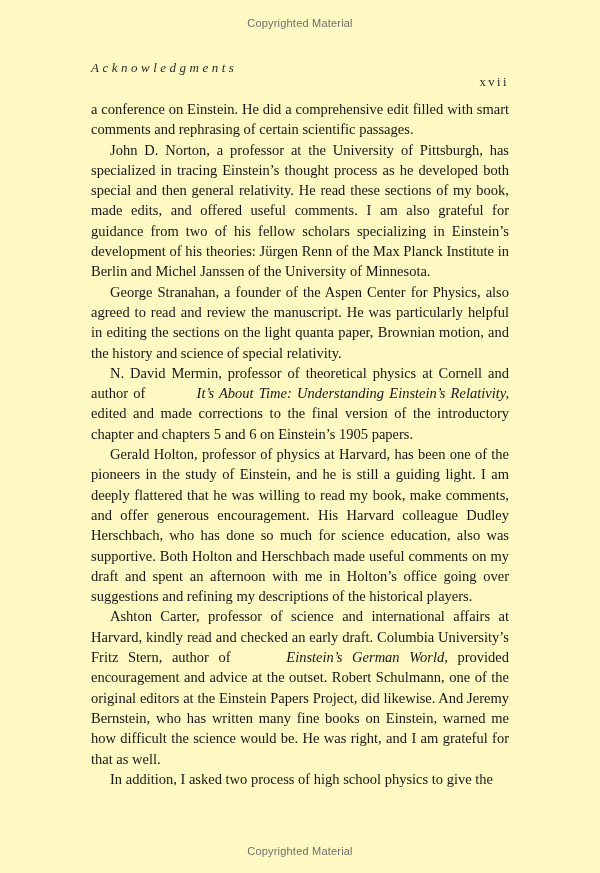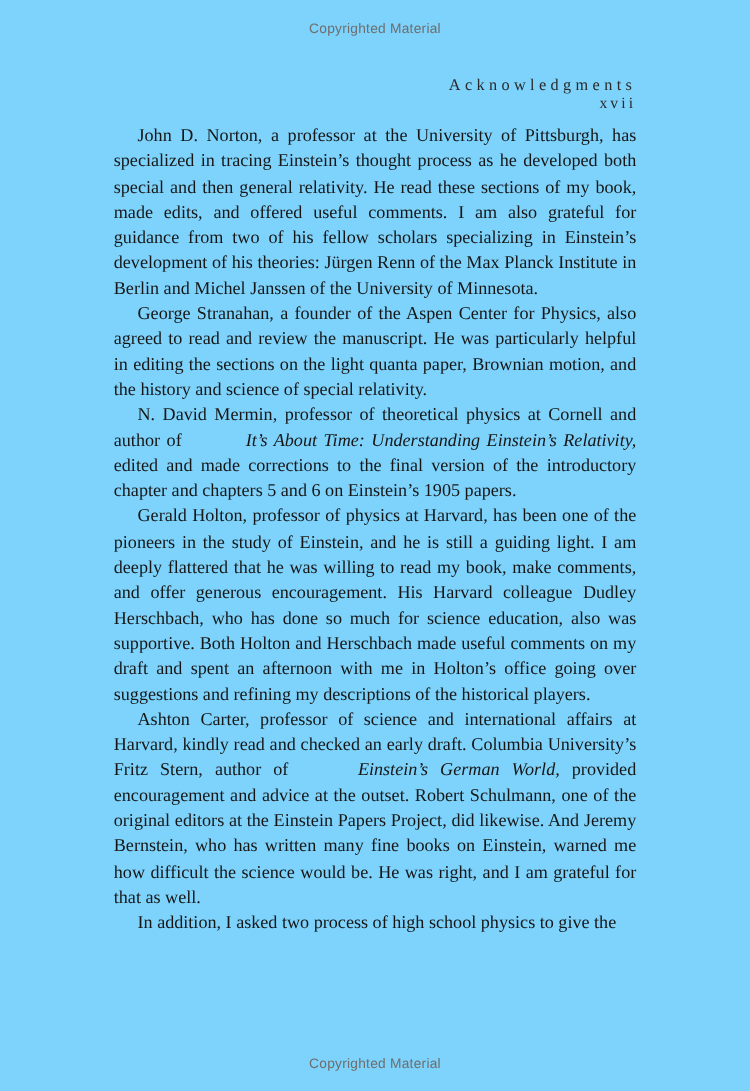--- a/index.html
+++ b/index.html
@@ -7,21 +7,21 @@
   body {
     width: 600px;
     height: 873px;
     background: #f3f3f2;
     font-family: "Liberation Serif", serif;
   }
   .page {
     position: relative;
     width: 600px;
     height: 873px;
-    background: #7dd3fc;
+    background: #fef9c3;
     color: #1c1c1c;
     overflow: hidden;
   }
   .notice {
     font-family: "Liberation Sans", sans-serif;
     font-size: 11px;
     color: #6e6e6e;
     text-align: center;
     letter-spacing: 0.2px;
   }
@@ -35,21 +35,22 @@
   .running-head {
     position: relative;
     width: 418px;
     margin: 31px auto 0 auto;
     height: 18px;
   }
   .chapter-title {
     position: absolute;
     left: 0;
     right: 0;
-    text-align: right;
+    text-align: left;
+    font-style: italic;
     font-size: 13px;
     letter-spacing: 3.5px;
     color: #2a2a2a;
   }
   .page-number {
     position: absolute;
     right: 0;
     top: 15px;
     font-size: 12.5px;
     letter-spacing: 2.5px;
@@ -75,20 +76,21 @@
 <div class="page">
 
   <div class="notice notice-top">Copyrighted Material</div>
 
   <div class="running-head">
     <span class="chapter-title">Acknowledgments</span>
     <span class="page-number">xvii</span>
   </div>
 
   <div class="body-text" id="paragraphs">
+      <p><span>a conference on Einstein. He did a comprehensive edit filled with smart comments and rephrasing of certain scientific passages.</span></p>
       <p class="indent"><span>John D. Norton, a professor at the University of Pittsburgh, has specialized in tracing Einstein’s thought process as he developed both special and then general relativity. He read these sections of my book, made edits, and offered useful comments. I am also grateful for guidance from two of his fellow scholars specializing in Einstein’s development of his theories: Jürgen Renn of the Max Planck Institute in Berlin and Michel Janssen of the University of Minnesota.</span></p>
       <p class="indent"><span>George Stranahan, a founder of the Aspen Center for Physics, also agreed to read and review the manuscript. He was particularly helpful in editing the sections on the light quanta paper, Brownian motion, and the history and science of special relativity.</span></p>
       <p class="indent"><span>N. David Mermin, professor of theoretical physics at Cornell and author of </span><span class="italic">It’s About Time: Understanding Einstein’s Relativity,</span><span> edited and made corrections to the final version of the introductory chapter and chapters 5 and 6 on Einstein’s 1905 papers.</span></p>
       <p class="indent"><span>Gerald Holton, professor of physics at Harvard, has been one of the pioneers in the study of Einstein, and he is still a guiding light. I am deeply flattered that he was willing to read my book, make comments, and offer generous encouragement. His Harvard colleague Dudley Herschbach, who has done so much for science education, also was supportive. Both Holton and Herschbach made useful comments on my draft and spent an afternoon with me in Holton’s office going over suggestions and refining my descriptions of the historical players.</span></p>
       <p class="indent"><span>Ashton Carter, professor of science and international affairs at Harvard, kindly read and checked an early draft. Columbia University’s Fritz Stern, author of </span><span class="italic">Einstein’s German World,</span><span> provided encouragement and advice at the outset. Robert Schulmann, one of the original editors at the Einstein Papers Project, did likewise. And Jeremy Bernstein, who has written many fine books on Einstein, warned me how difficult the science would be. He was right, and I am grateful for that as well.</span></p>
       <p class="indent"><span>In addition, I asked two process of high school physics to give the</span></p>
     </div>
 
   <div class="notice notice-bottom">Copyrighted Material</div>
 

